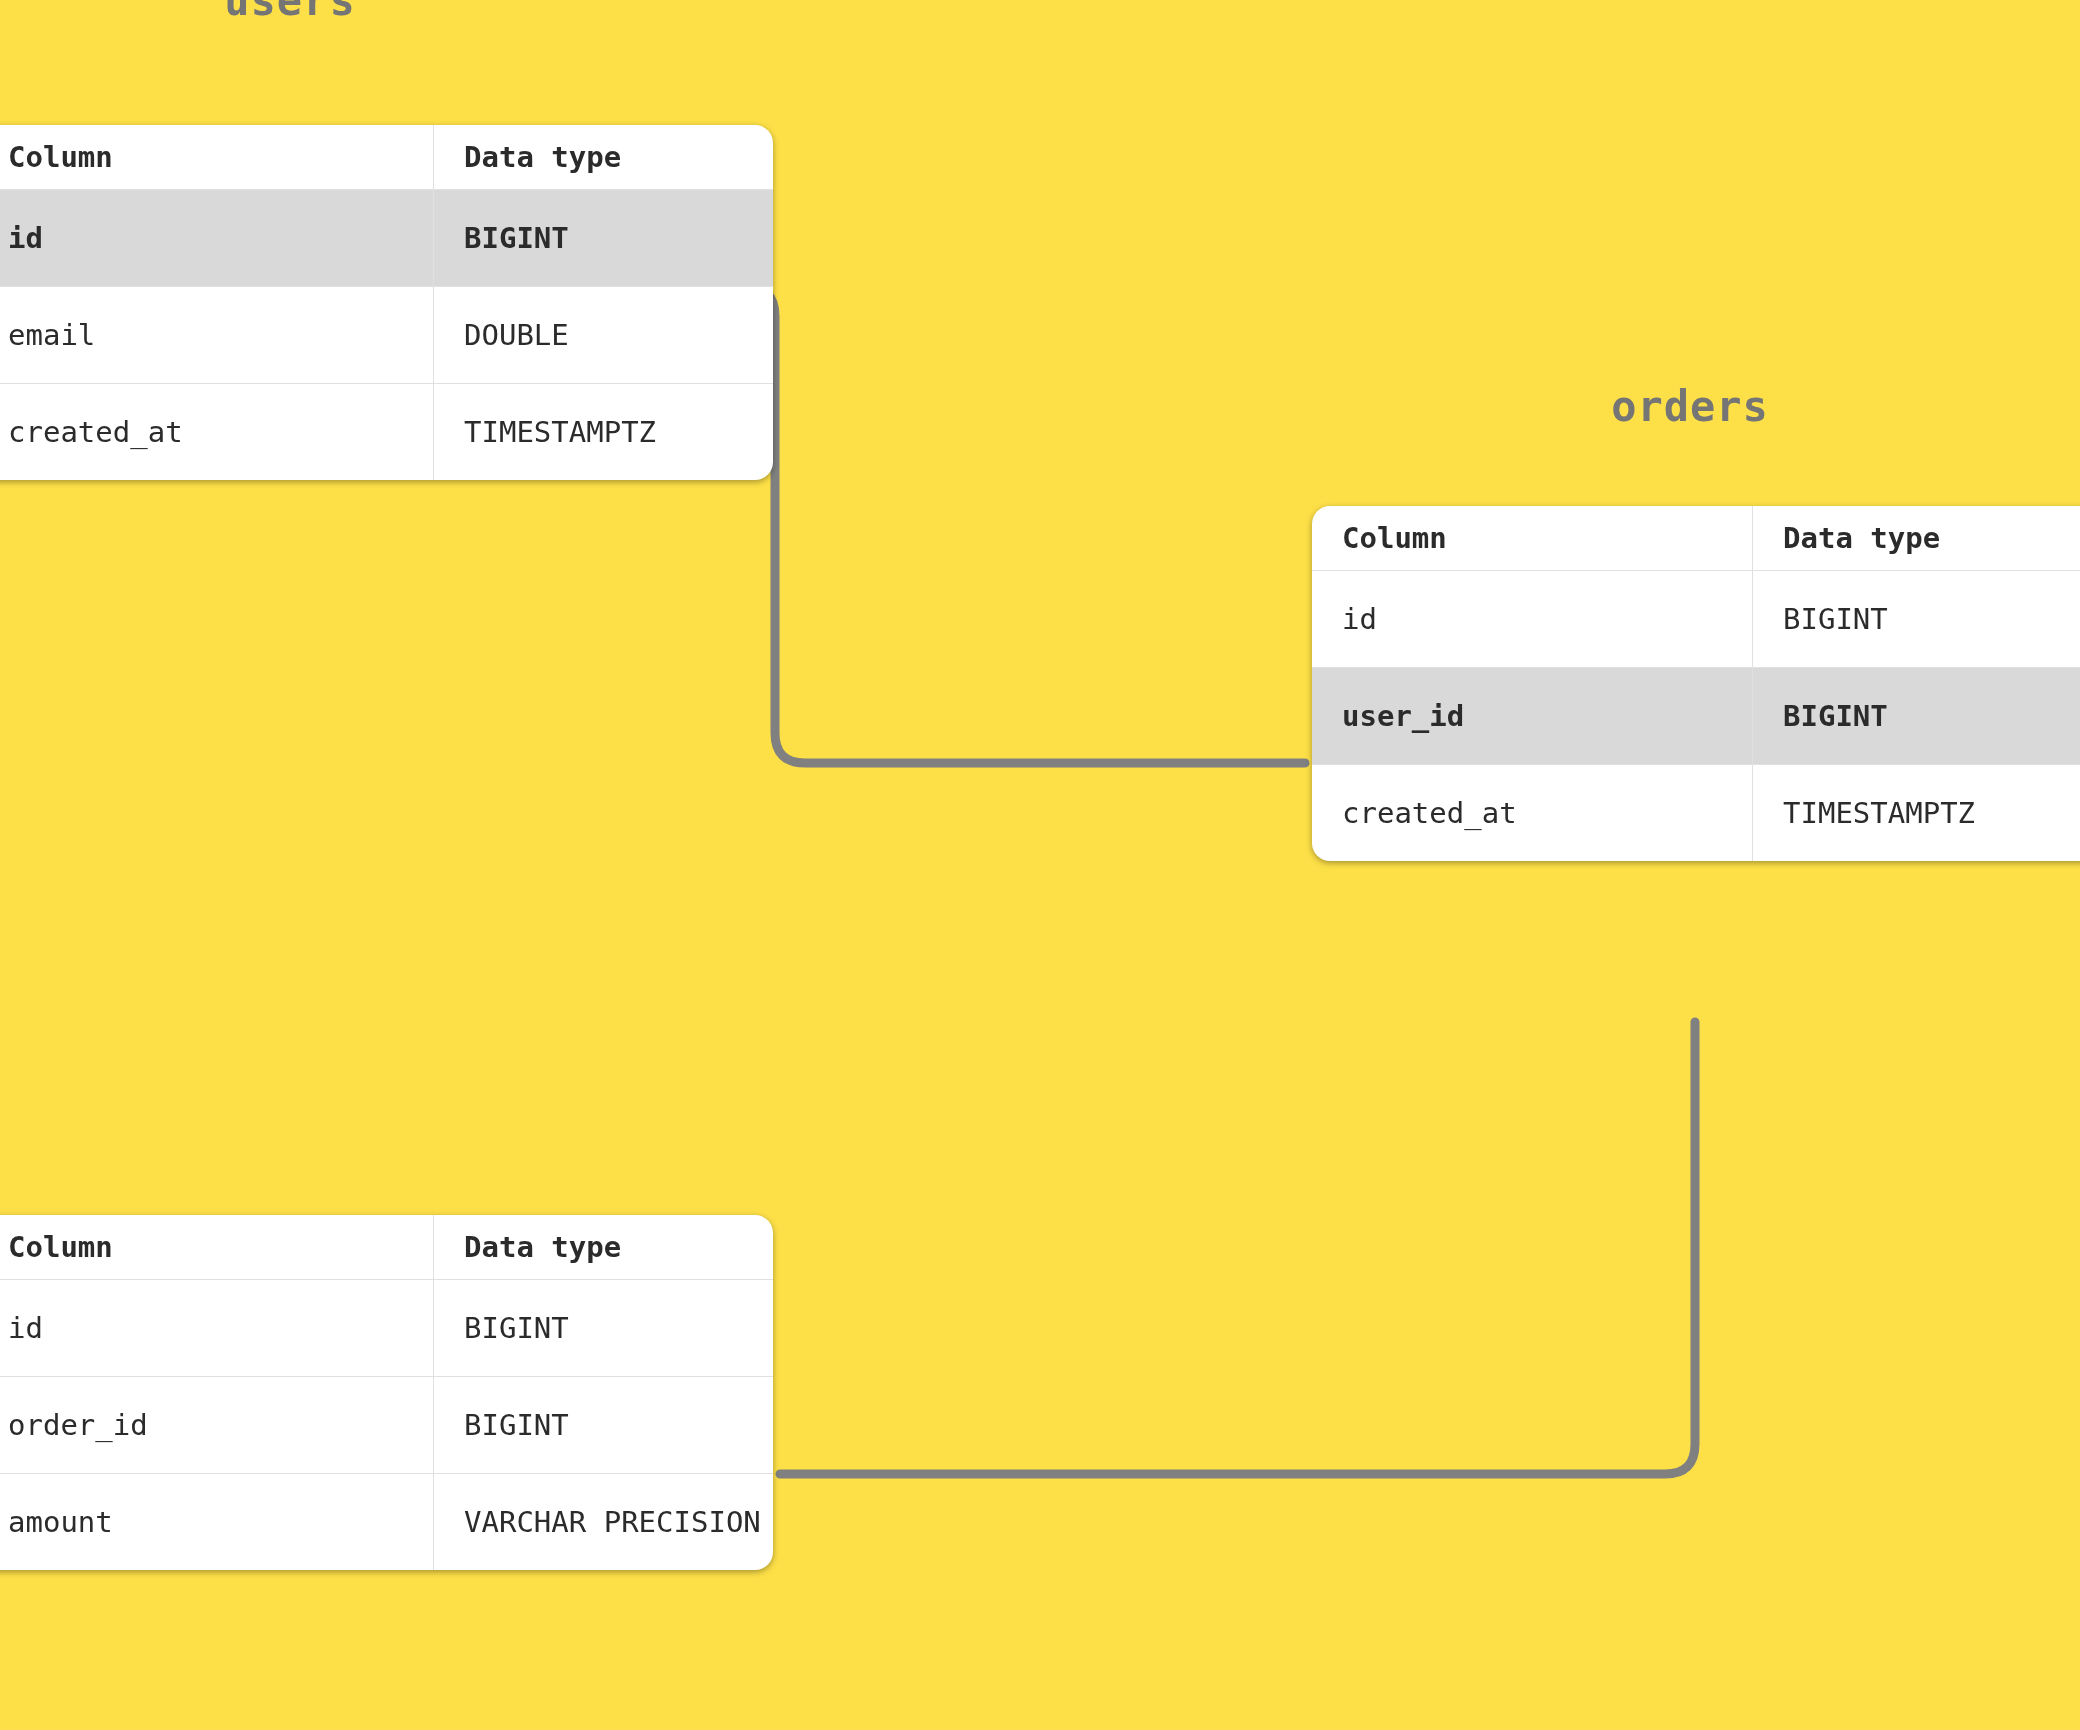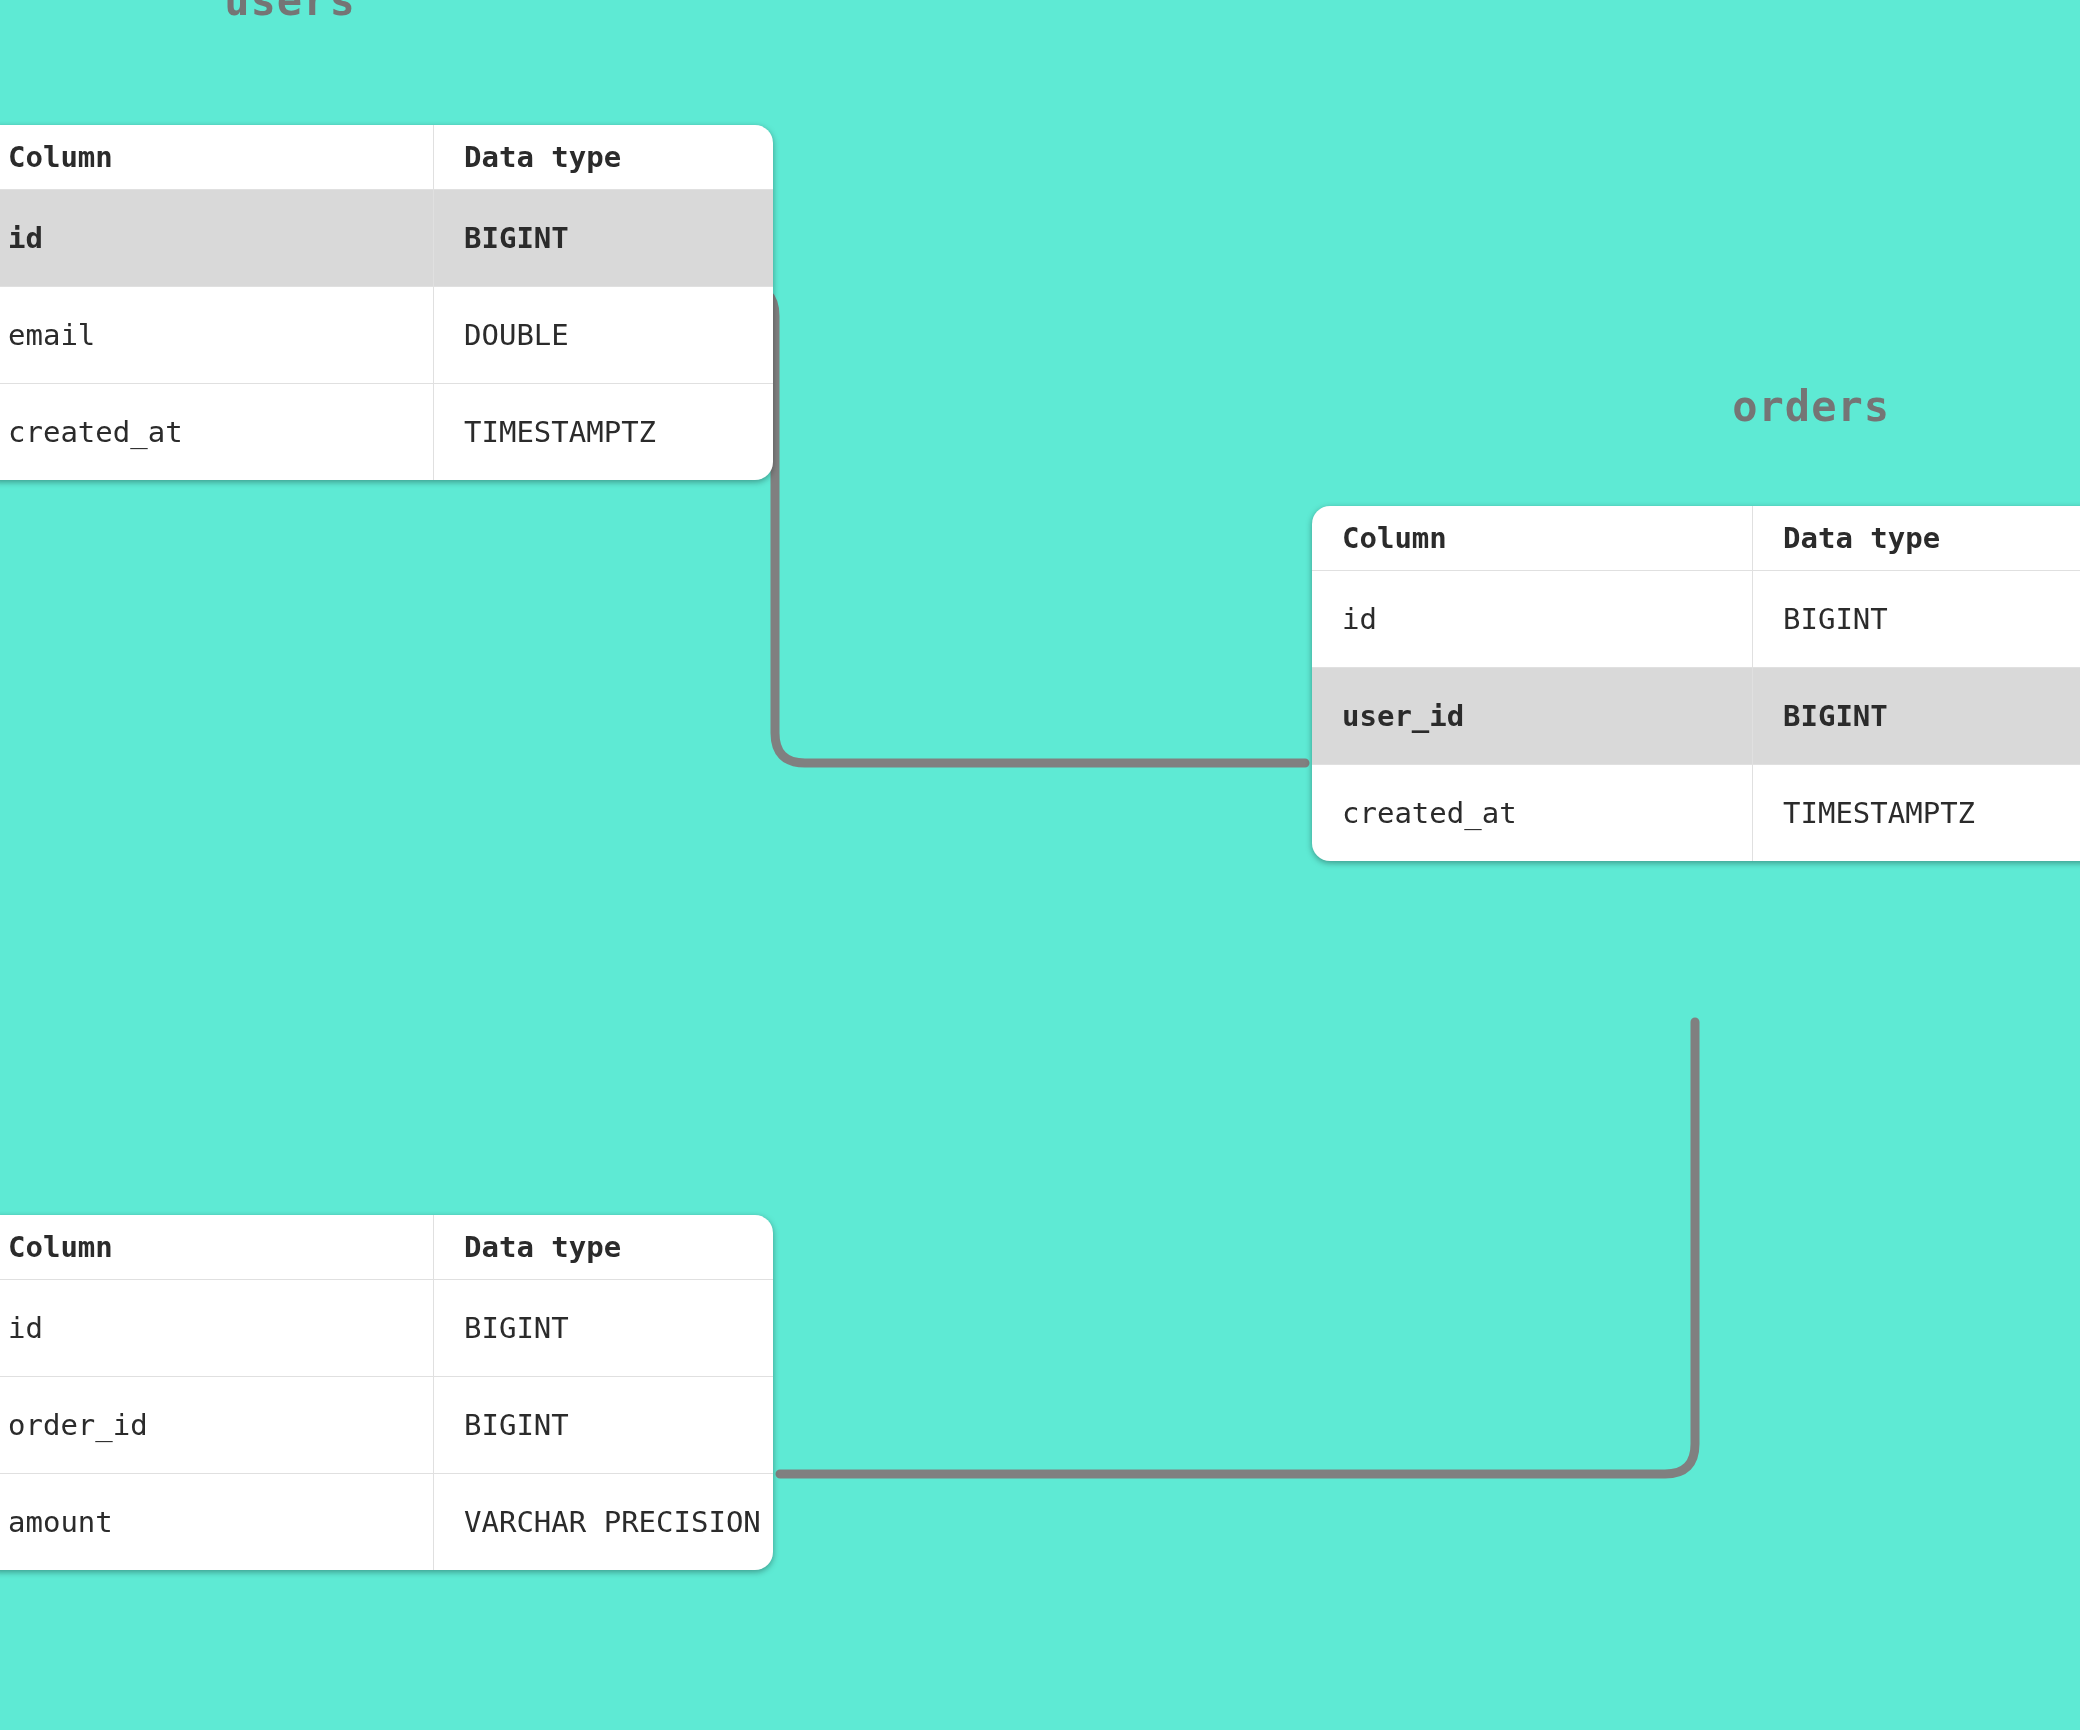--- a/index.html
+++ b/index.html
@@ -4,21 +4,21 @@
 <style>
   html, body {
     margin: 0;
     padding: 0;
     background: #000000;
   }
   #canvas {
     position: relative;
     width: 2080px;
     height: 1730px;
-    background: #5eead4;
+    background: #fde047;
     overflow: hidden;
     font-family: "DejaVu Sans Mono", "Liberation Mono", monospace;
   }
 
   
   #connectors {
     position: absolute;
     left: 0;
     top: 0;
     width: 2080px;
@@ -104,21 +104,21 @@
         <td class="last-col">DOUBLE</td>
       </tr>
       <tr class="body-row">
         <td>created_at</td>
         <td class="last-col">TIMESTAMPTZ</td>
       </tr>
     </tbody>
       </table>
   </div>
 
-  <div class="entity-title" style="left: 1490px; top: 382px; width: 400px; text-align: right;">orders</div>
+  <div class="entity-title" style="left: 1490px; top: 382px; width: 400px;">orders</div>
 
   <div class="entity-card" style="left: 1312px; top: 506px; width: 795px;">
     <table class="entity-table">
       <tbody>
           <tr class="header-row">
         <td style="width: 380px;">Column</td>
         <td class="last-col">Data type</td>
       </tr>
       <tr class="body-row">
         <td>id</td>

